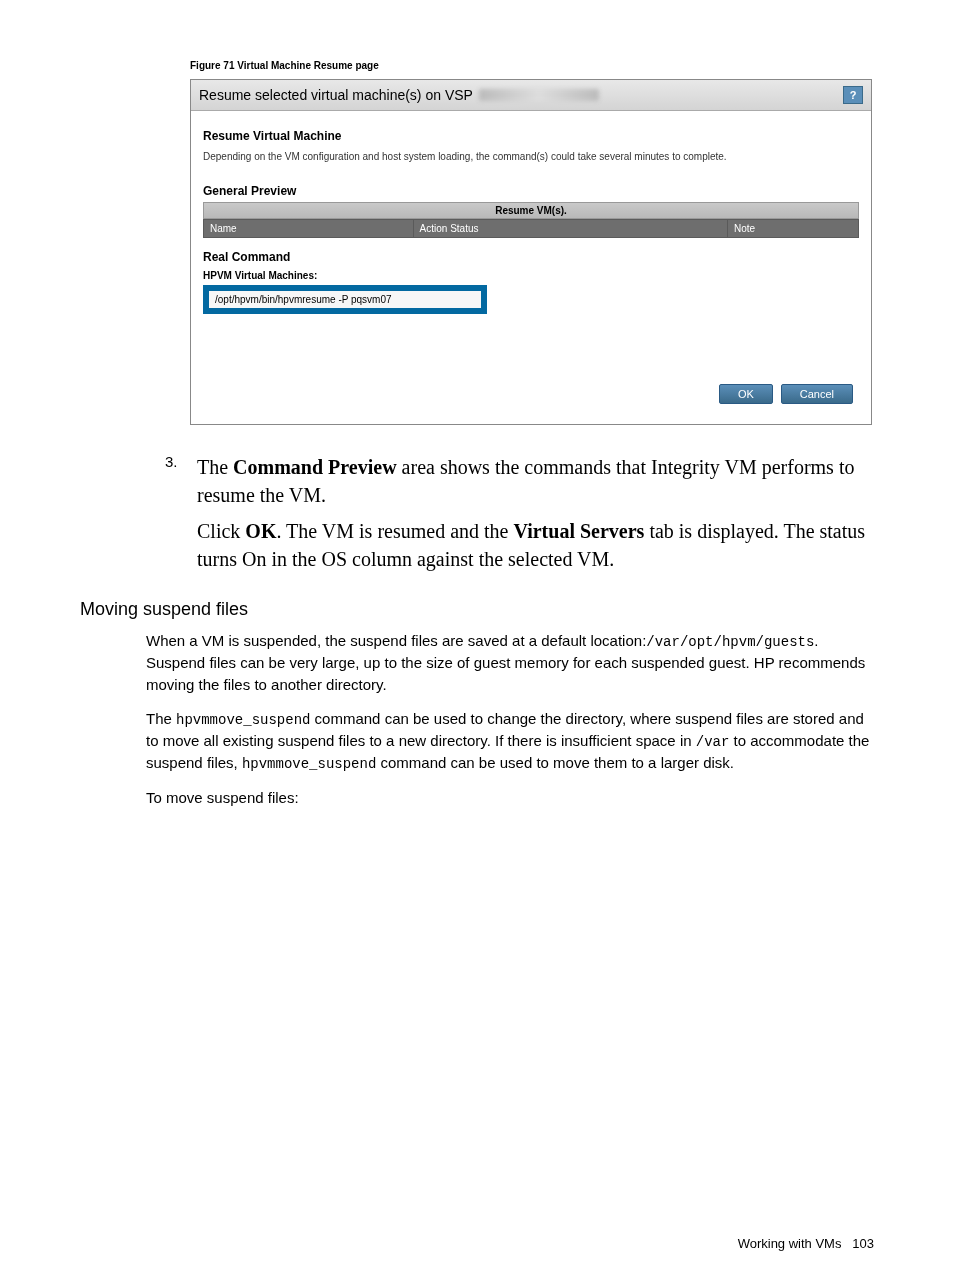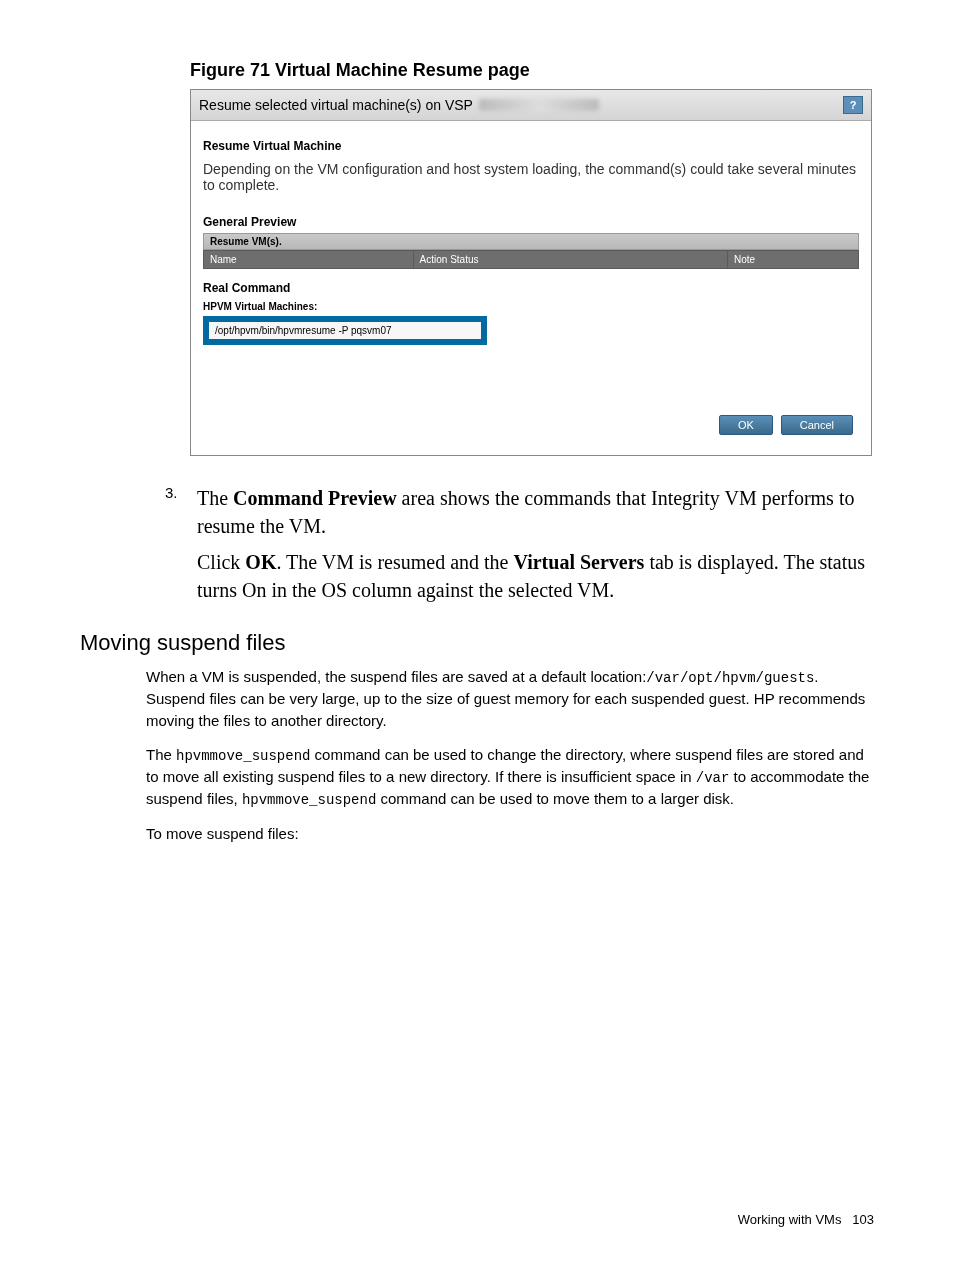--- a/index.html
+++ b/index.html
@@ -8,21 +8,21 @@
     padding: 50px 80px 40px 80px;
     font-size: 14px;
     color: #000;
     width: 954px;
     box-sizing: border-box;
     min-height: 1271px;
     position: relative;
   }
   .figure-caption {
     font-weight: bold;
-    font-size: 18px;
+    font-size: 10px;
     margin: 10px 0 8px 110px;
   }
   .screenshot {
     margin-left: 110px;
     width: 680px;
     border: 1px solid #888;
     background: #fff;
   }
   .titlebar {
     background: linear-gradient(#e8e8e8, #d4d4d4);
@@ -51,32 +51,33 @@
     font-weight: bold;
     display: flex; align-items: center; justify-content: center;
     border: 1px solid #3a6a8a;
   }
   .panel { padding: 14px 12px 20px 12px; }
   .panel h4 {
     font-size: 12px;
     font-weight: bold;
     margin: 4px 0 8px 0;
   }
-  .panel .desc { font-size: 14px; color: #333; margin-bottom: 22px; }
+  .panel .desc { font-size: 10px; color: #333; margin-bottom: 22px; }
   .section-title {
     font-size: 12px;
     font-weight: bold;
     margin: 4px 0 4px 0;
   }
   .subheader-row {
     background: linear-gradient(#c9c9c9,#b8b8b8);
     border: 1px solid #999;
     padding: 2px 6px;
     font-size: 10px;
     font-weight: bold;
+    text-align: center;
   }
   table.preview {
     width: 100%;
     border-collapse: collapse;
     font-size: 10px;
   }
   table.preview th {
     background: #6e6e6e;
     color: #fff;
     text-align: left;
@@ -113,32 +114,32 @@
     background: linear-gradient(#5b8fb9,#3a6a8a);
     border-radius: 2px;
   }
   
   .doc-list { margin: 28px 0 0 85px; }
   .doc-list .num { display: table-cell; width: 32px; vertical-align: top; font-size: 15px;}
   .doc-list .txt { display: table-cell; font-size: 20px; line-height: 1.4; font-family: Liberation Serif, serif; }
   .doc-list .item { display: table-row; }
   h2.section {
     font-weight: normal;
-    font-size: 22px;
+    font-size: 18px;
     margin: 26px 0 10px 0;
   }
   .para {
     margin: 0 0 12px 66px;
     font-size: 15px;
     line-height: 1.45;
   }
   code, .mono { font-family: "Courier New", monospace; font-size: 14px; }
   .footer {
     position: absolute;
-    bottom: 44px;
+    bottom: 20px;
     right: 80px;
     font-size: 13px;
   }
 </style>
 </head>
 <body>
 
 <div class="figure-caption">Figure 71 Virtual Machine Resume page</div>
 
 <div class="screenshot">

